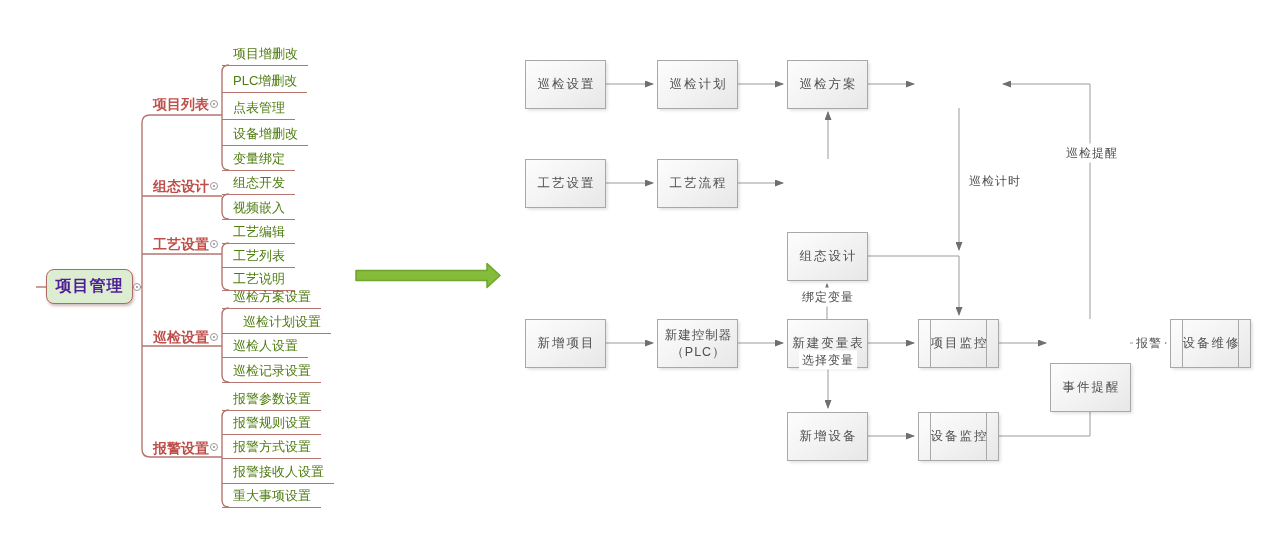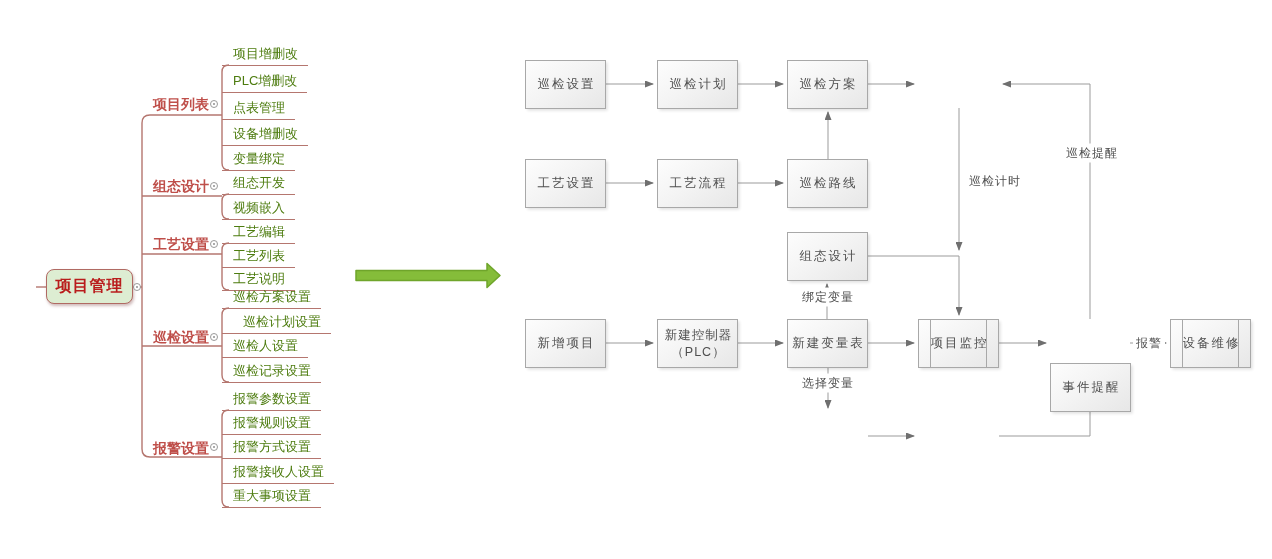--- a/index.html
+++ b/index.html
@@ -5,21 +5,21 @@
   html,body{margin:0;padding:0;background:#fff;}
   .canvas{
     position:relative;width:1272px;height:559px;background:#ffffff;overflow:hidden;
     font-family:"Liberation Sans","DejaVu Sans",sans-serif;
   }
   svg.lines{position:absolute;left:0;top:0;}
   
   .mm-root{
     position:absolute;left:46px;top:269px;width:85px;height:33px;
     border:1.5px solid #b06a63;border-radius:8px;background:#ddedd2;
-    color:#b91c1c;font-size:16px;font-weight:bold;letter-spacing:1px;
+    color:#4c1d95;font-size:16px;font-weight:bold;letter-spacing:1px;
     display:flex;align-items:center;justify-content:center;
     box-shadow:1px 2px 3px rgba(120,60,60,.35);white-space:nowrap;z-index:3;
   }
   .mm-branch{
     position:absolute;left:153px;font-size:14px;font-weight:bold;color:#bf4f4a;
     white-space:nowrap;line-height:16px;z-index:3;
   }
   .mm-leaf{
     position:absolute;left:222px;font-size:13px;color:#4d7c0f;line-height:16px;height:16px;
     padding:0 10px 2.5px 11px;border-bottom:1.5px solid #b5766f;white-space:nowrap;z-index:3;
@@ -152,23 +152,20 @@
   <div class="fc" style="left:657px;top:60px;">
       <span>巡检计划</span>
     </div>
 
   <div class="fc" style="left:525px;top:159px;">
       <span>工艺设置</span>
     </div>
   <div class="fc" style="left:657px;top:159px;">
       <span>工艺流程</span>
     </div>
-  <div class="fc" style="left:787px;top:159px;">
-      <span>巡检路线</span>
-    </div>
 
   <div class="fc" style="left:787px;top:232px;">
       <span>组态设计</span>
     </div>
 
   <div class="fc" style="left:525px;top:319px;">
       <span>新增项目</span>
     </div>
   <div class="fc" style="left:657px;top:319px;">
     <span class="l2">新建控制器</span>
@@ -180,20 +177,26 @@
   <div class="fc sub" style="left:918px;top:319px;">
       <span>项目监控</span>
     </div>
   <div class="fc" style="left:1050px;top:319px;margin-top:44px;">
       <span>事件提醒</span>
     </div>
   <div class="fc sub" style="left:1170px;top:319px;">
       <span>设备维修</span>
     </div>
 
+  <div class="fc" style="left:787px;top:412px;">
+      <span>新增设备</span>
+    </div>
+  <div class="fc sub" style="left:918px;top:412px;">
+      <span>设备监控</span>
+    </div>
 
   <div class="fc-label" style="left:959px;top:181px;margin-left:36px;">巡检计时</div>
   <div class="fc-label" style="left:1092px;top:153px;">巡检提醒</div>
   <div class="fc-label" style="left:828px;top:297px;">绑定变量</div>
-  <div class="fc-label" style="left:828px;top:383px;text-align:right;">选择变量</div>
+  <div class="fc-label" style="left:828px;top:360px;text-align:right;">选择变量</div>
   <div class="fc-label" style="left:1149px;top:343px;">报警</div>
 
 </div>
 
 </body></html>

